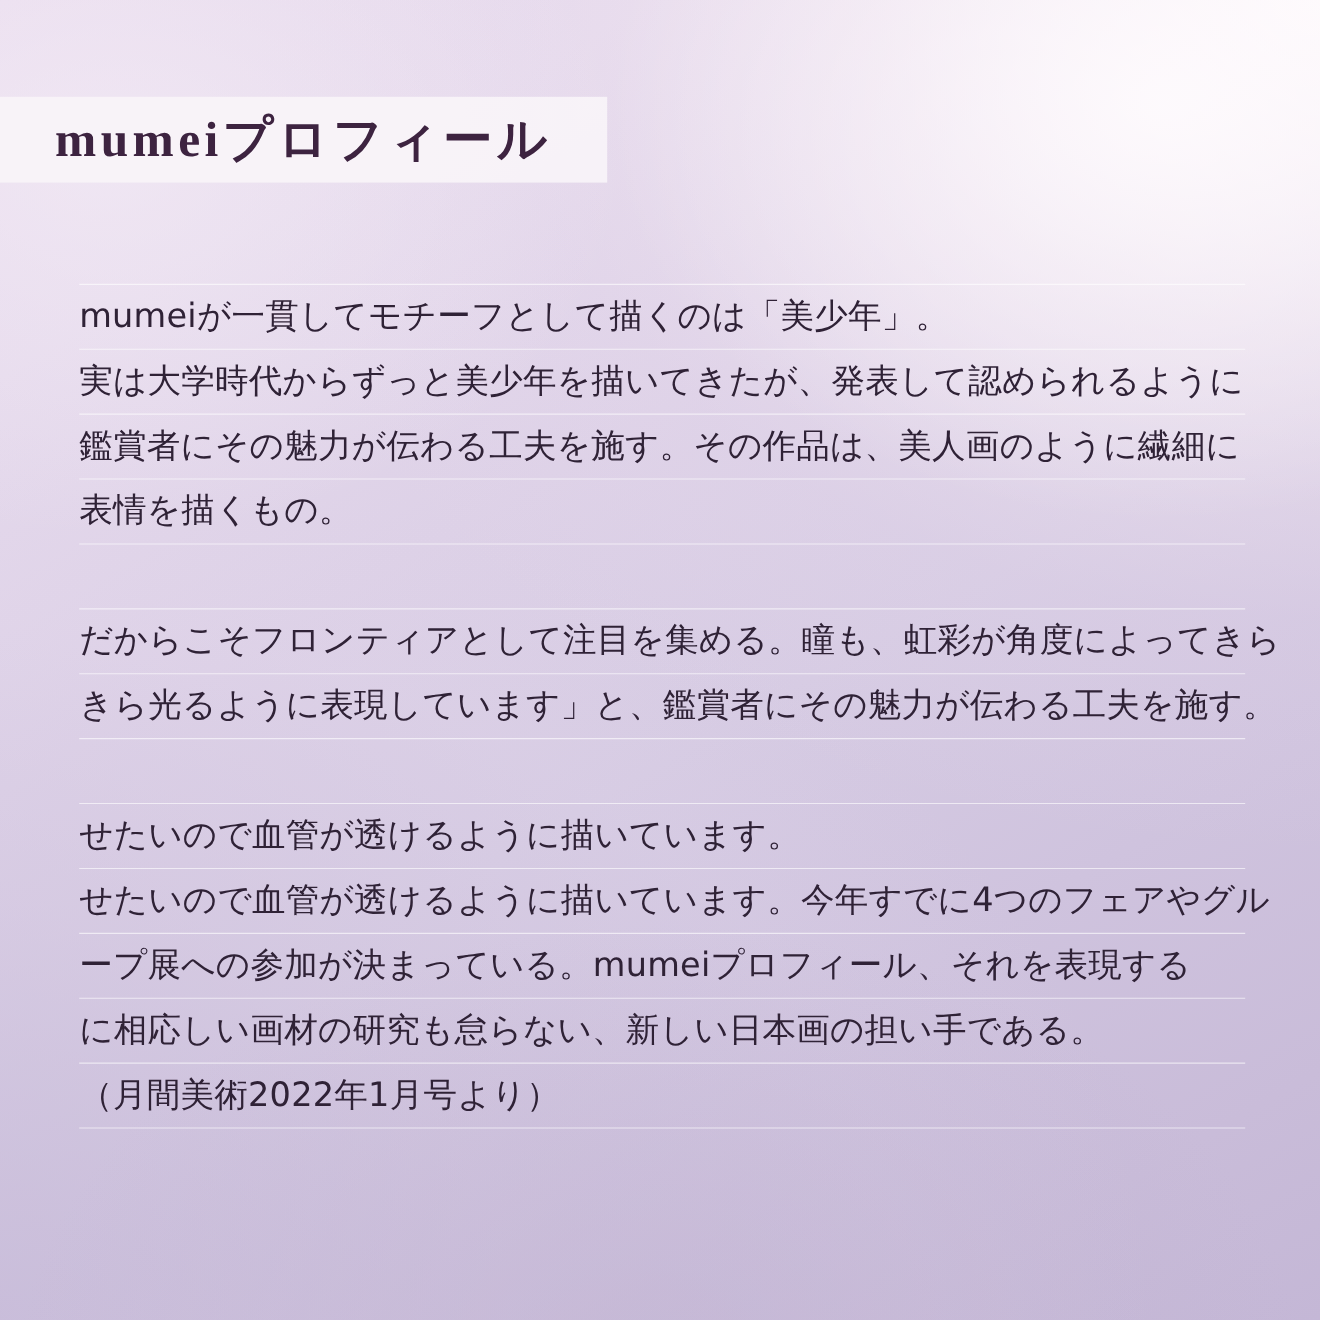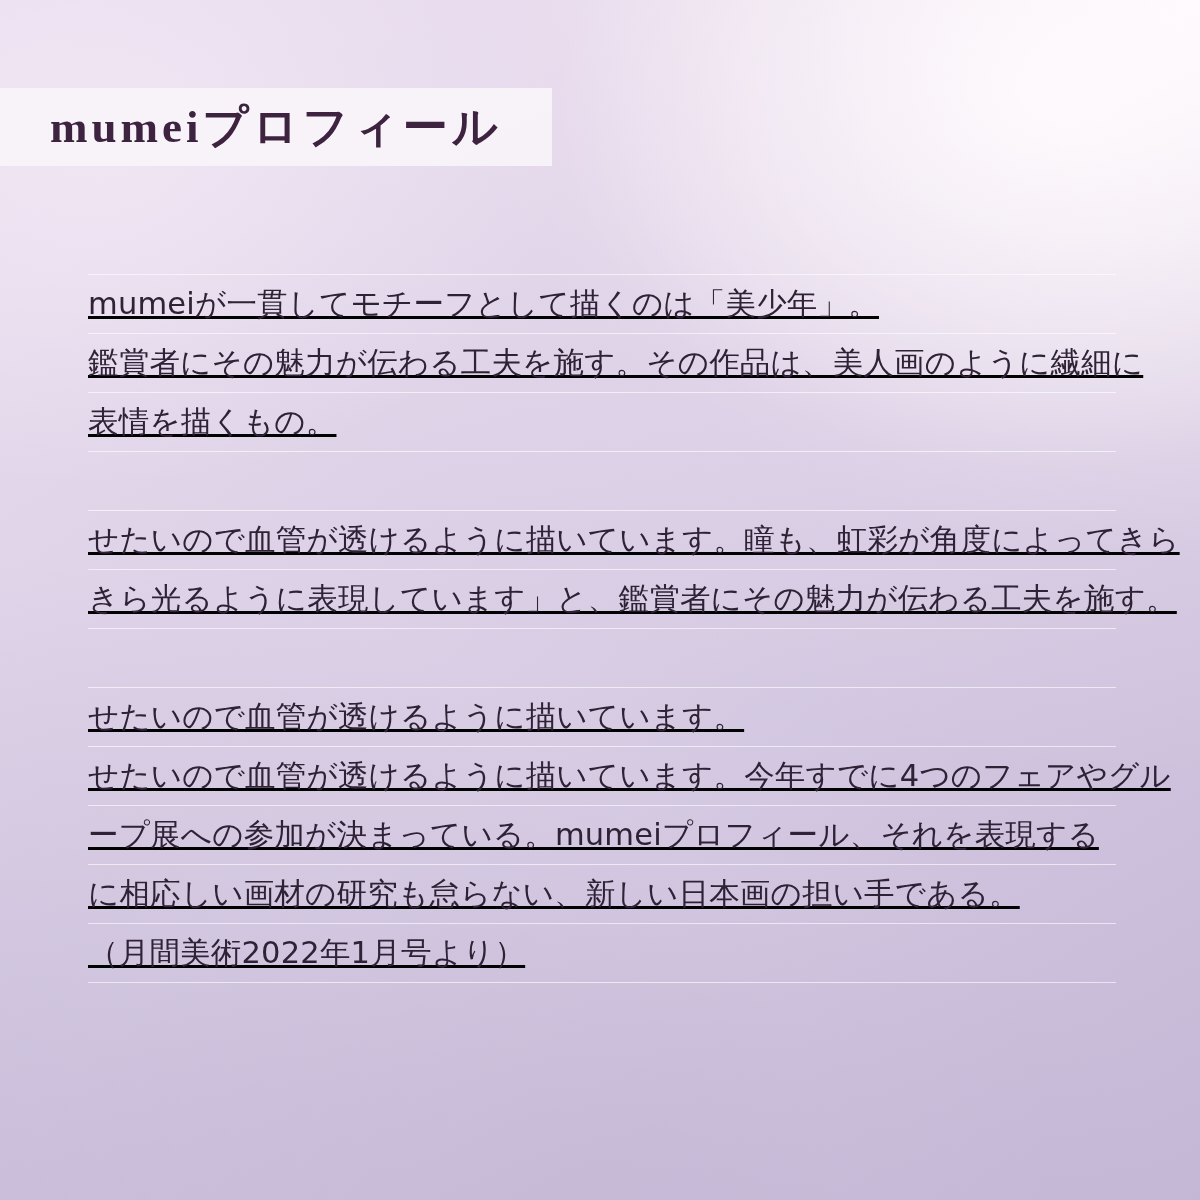--- a/index.html
+++ b/index.html
@@ -62,22 +62,21 @@
   
   .content {
     position: absolute;
     left: 72px;
     top: 258px;
     width: 1060px;
     z-index: 2;
   }
 
   .para {
-    margin: 16px;
-    text-decoration: underline;
+    margin: 0;
   }
   .para + .para {
     margin-top: 58px;
   }
 
   .line {
     position: relative;
     height: 58px;
     line-height: 58px;
     color: #2f2236;
@@ -101,26 +100,27 @@
 <div id="page">
 
   <div class="title-band">
     <div class="title-text">mumeiプロフィール</div>
   </div>
 
   <div class="content">
 
     <div class="para">
       <div class="line">mumeiが一貫してモチーフとして描くのは「美少年」。</div>
+      <div class="line">実は大学時代からずっと美少年を描いてきたが、発表して認められるように</div>
       <div class="line">鑑賞者にその魅力が伝わる工夫を施す。その作品は、美人画のように繊細に</div>
       <div class="line last">表情を描くもの。</div>
     </div>
 
     <div class="para">
-      <div class="line">せたいので血管が透けるように描いています。瞳も、虹彩が角度によってきら</div>
+      <div class="line">だからこそフロンティアとして注目を集める。瞳も、虹彩が角度によってきら</div>
       <div class="line last">きら光るように表現しています」と、鑑賞者にその魅力が伝わる工夫を施す。</div>
     </div>
 
     <div class="para">
       <div class="line">せたいので血管が透けるように描いています。</div>
       <div class="line">せたいので血管が透けるように描いています。今年すでに4つのフェアやグル</div>
       <div class="line">ープ展への参加が決まっている。mumeiプロフィール、それを表現する</div>
       <div class="line">に相応しい画材の研究も怠らない、新しい日本画の担い手である。</div>
       <div class="line last">（月間美術2022年1月号より）</div>
     </div>

